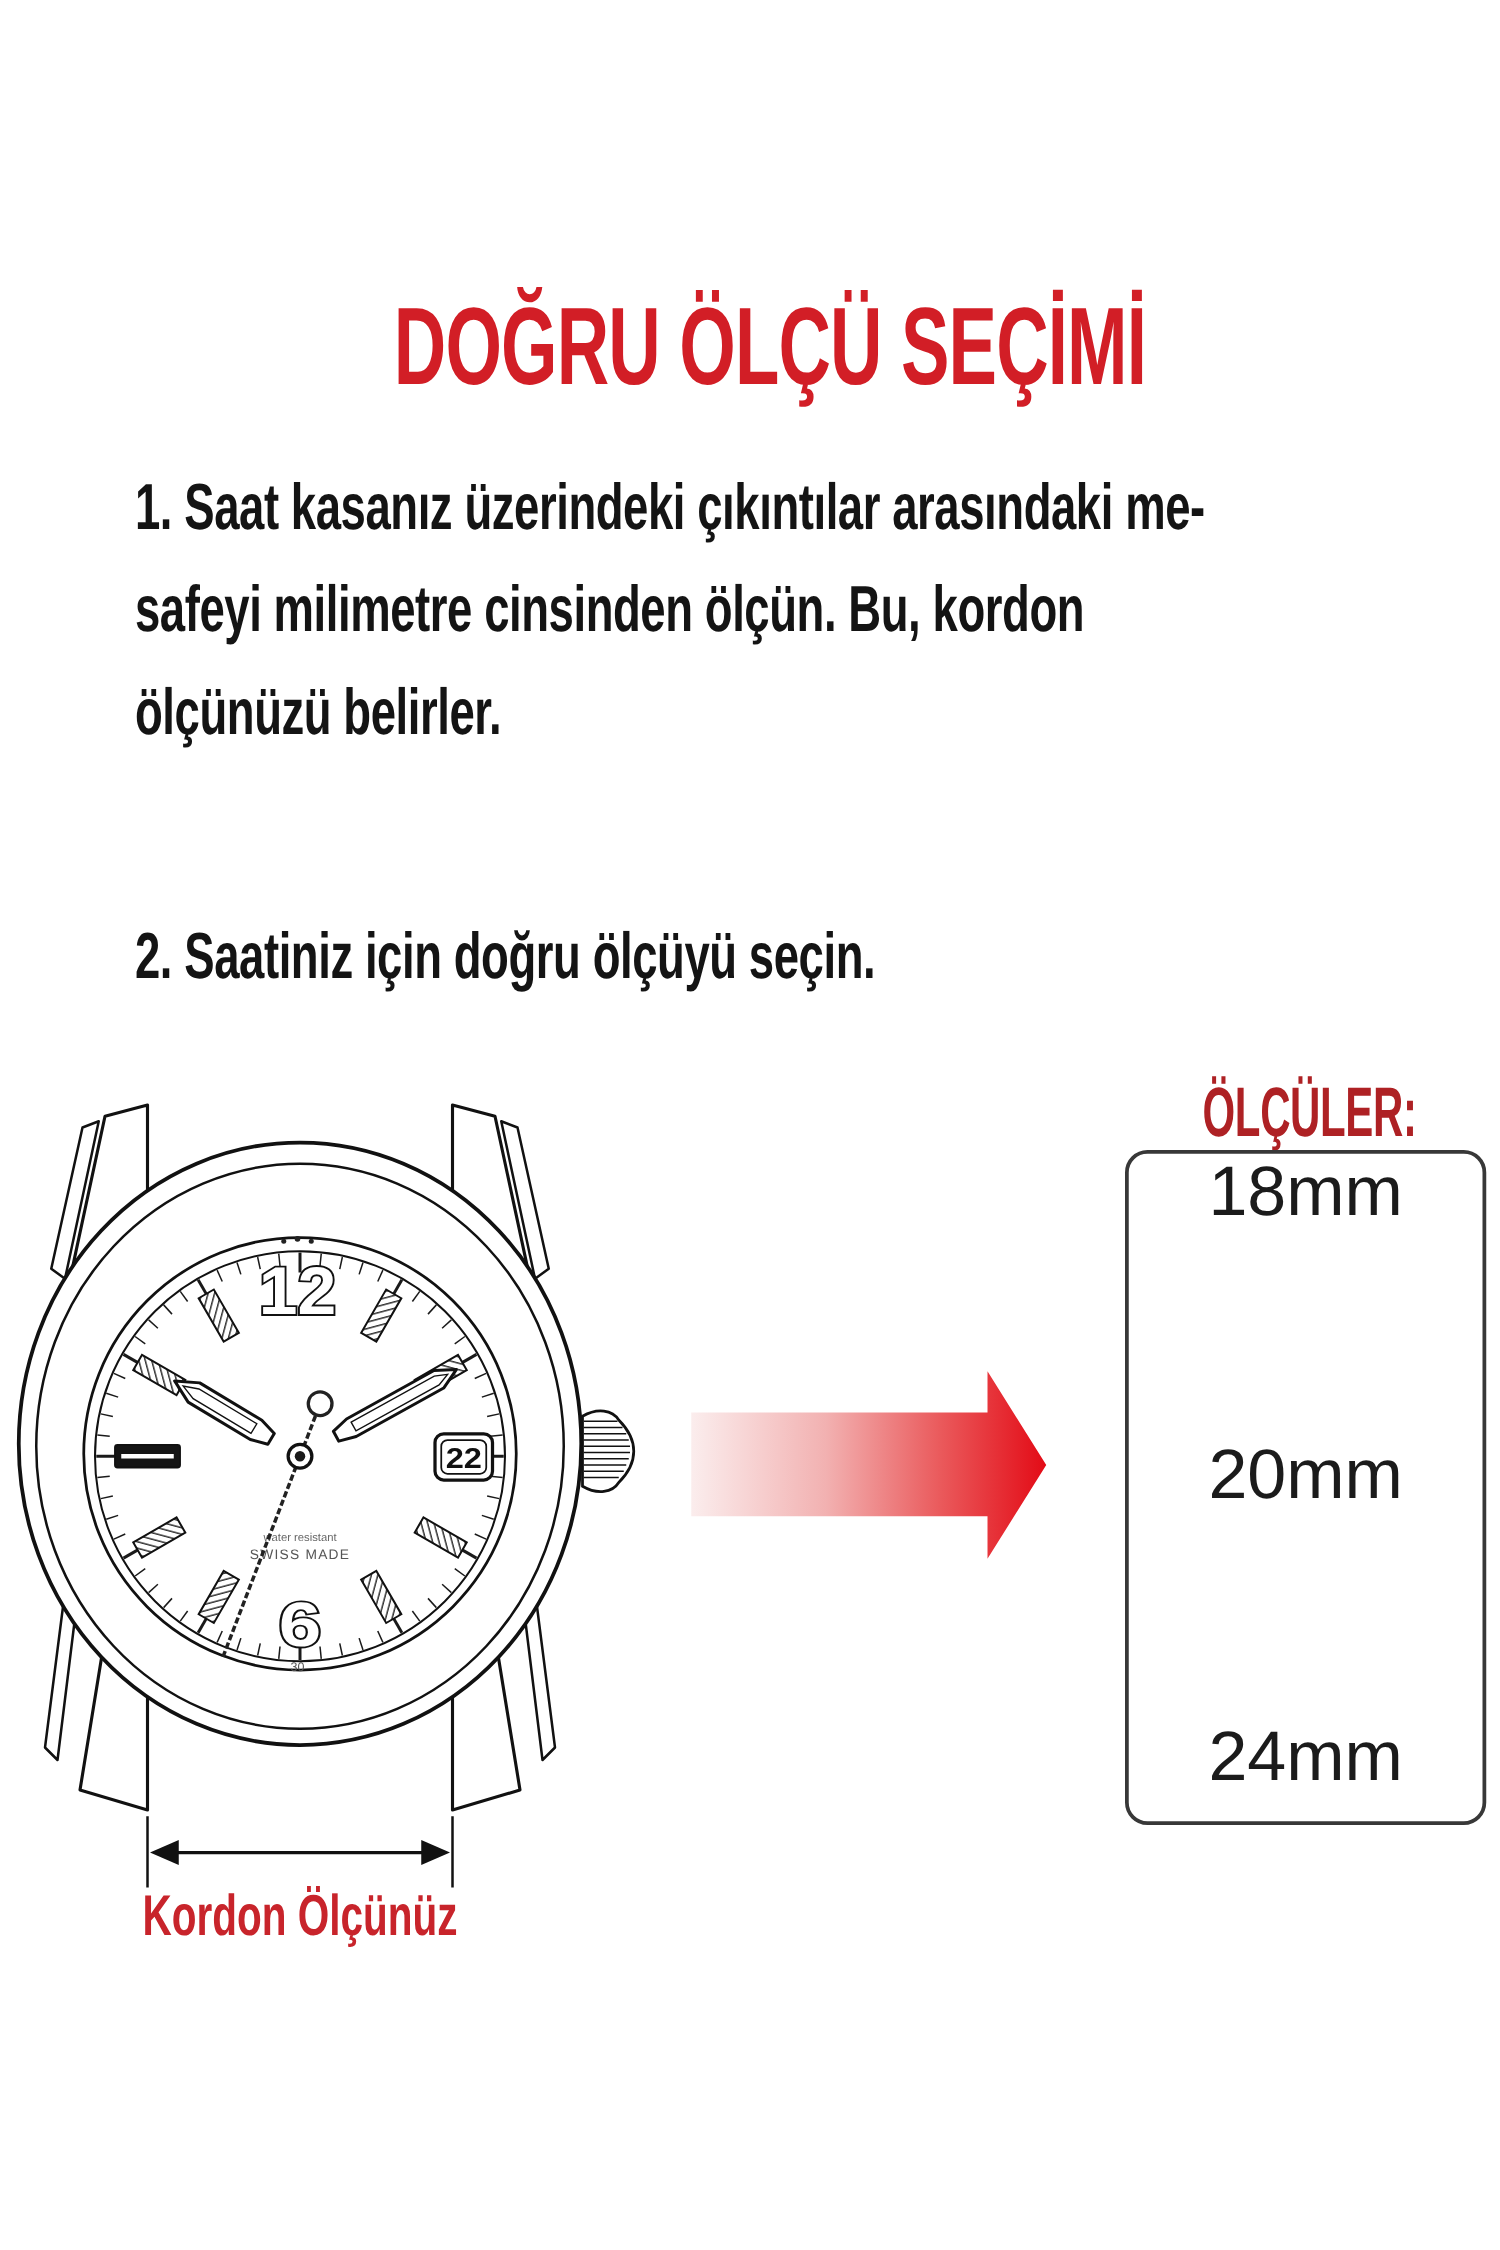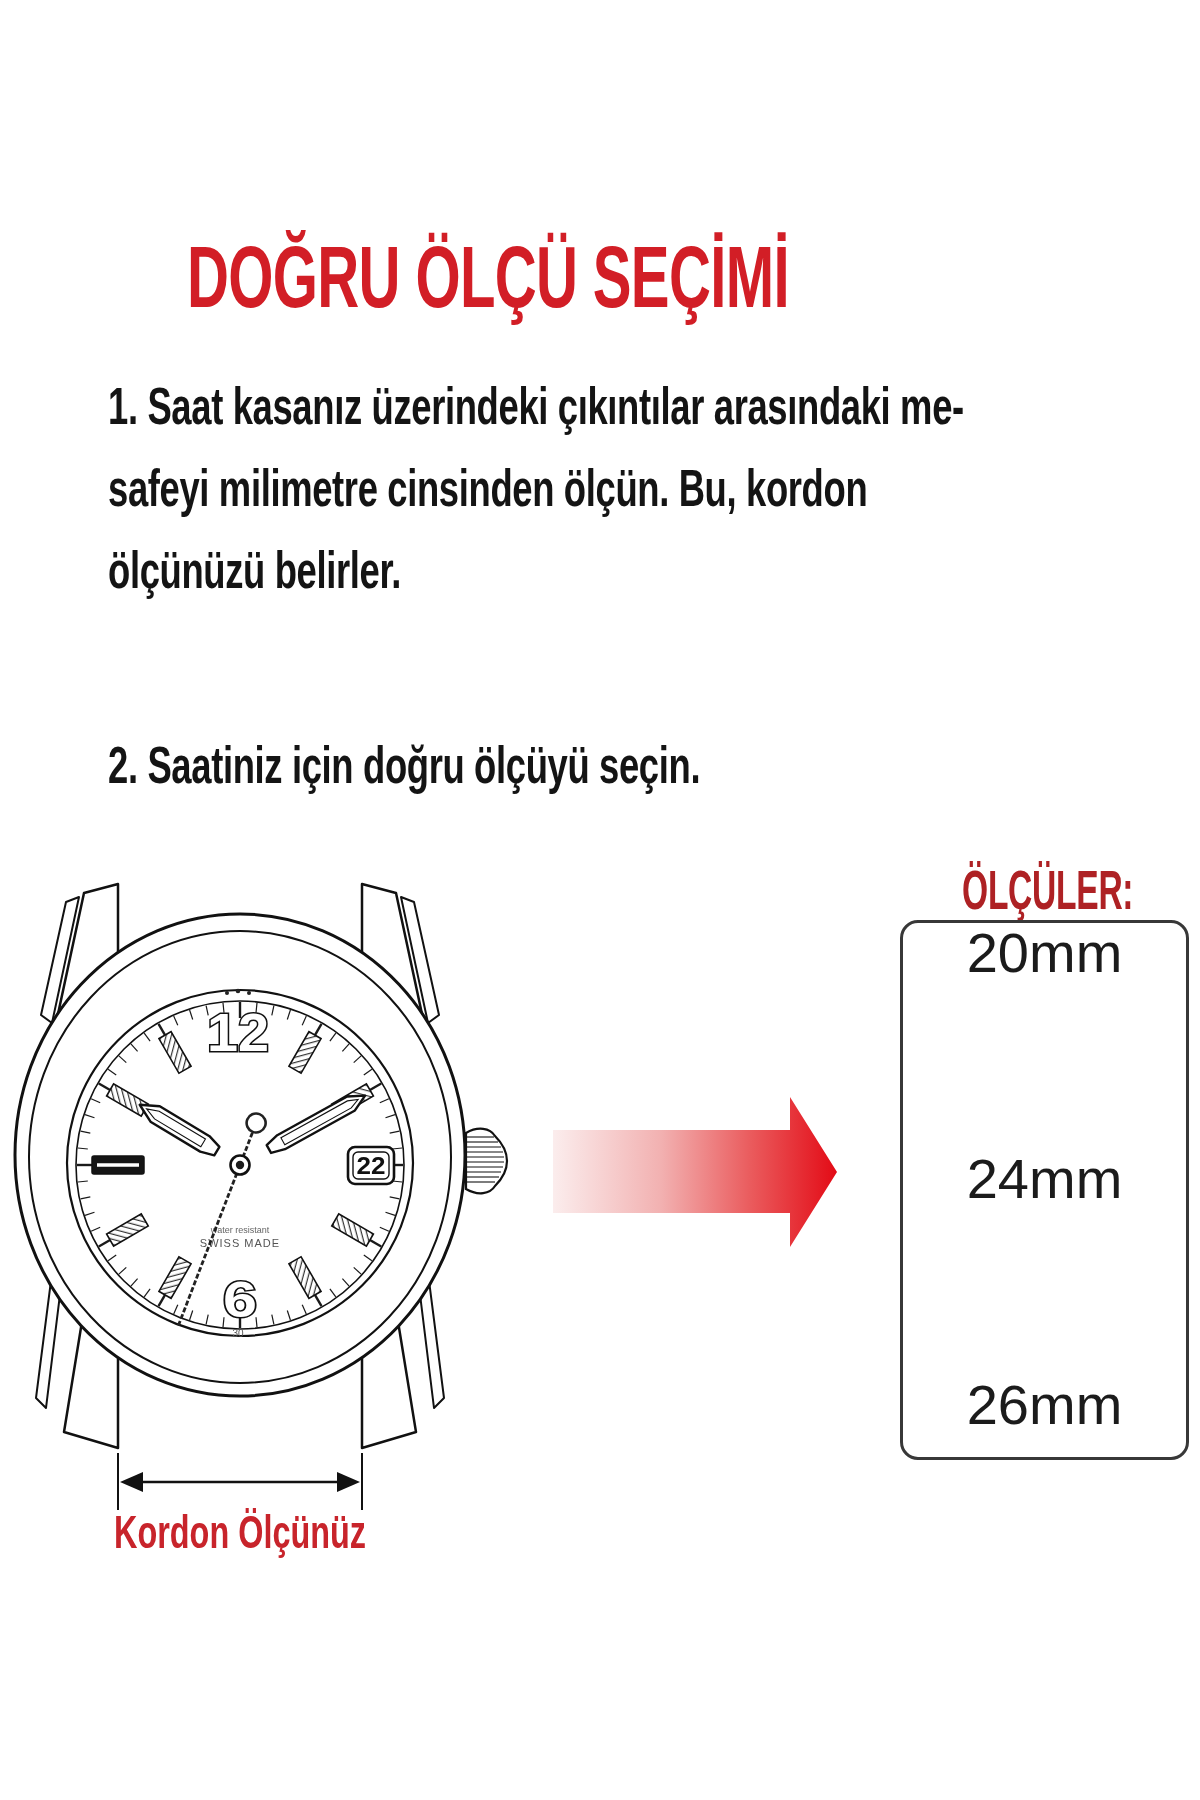--- a/index.html
+++ b/index.html
@@ -2,21 +2,21 @@
 <html><head>
 <meta charset="utf-8">
 <style>
   html,body{margin:0;padding:0;background:#ffffff;}
   body{width:1200px;height:1800px;position:relative;overflow:hidden;
        font-family:"Liberation Sans",sans-serif;-webkit-font-smoothing:antialiased;}
   .abs{position:absolute;}
   .cond{display:inline-block;white-space:nowrap;transform-origin:0 50%;}
   .cond-c{display:inline-block;white-space:nowrap;transform-origin:50% 50%;}
 
-  .title-wrap{left:0;right:0;top:226px;text-align:left;margin-left:32px;}
+  .title-wrap{left:0;right:0;top:226px;text-align:center;margin-left:32px;}
   .title-wrap .cond-c{transform:scaleX(.66);font-size:88px;font-weight:bold;
        letter-spacing:-1px;color:#d21e26;}
 
   .para{left:108px;font-size:52px;font-weight:bold;color:#141414;letter-spacing:-.5px;}
   .para .line{display:block;line-height:82px;height:82px;}
   .para .cond{transform:scaleX(.70);}
   .para1{top:365px;}
   .para2{top:724px;}
 
   .olculer-wrap{left:900px;width:295px;top:857px;text-align:center;}
@@ -240,16 +240,16 @@
     </linearGradient>
   </defs>
   <polygon points="13,50 250,50 250,17 297,92 250,167 250,133 13,133" fill="url(#agrad)"></polygon>
 </svg>
 
 <div class="abs olculer-wrap">
   <span class="cond-c" style="color: rgb(174, 33, 36);">ÖLÇÜLER:</span>
 </div>
 
 <div class="abs sizes-box">
+  <span class="size-item">18mm</span>
   <span class="size-item">20mm</span>
   <span class="size-item">24mm</span>
-  <span class="size-item">26mm</span>
 </div>
 
 </body></html>

